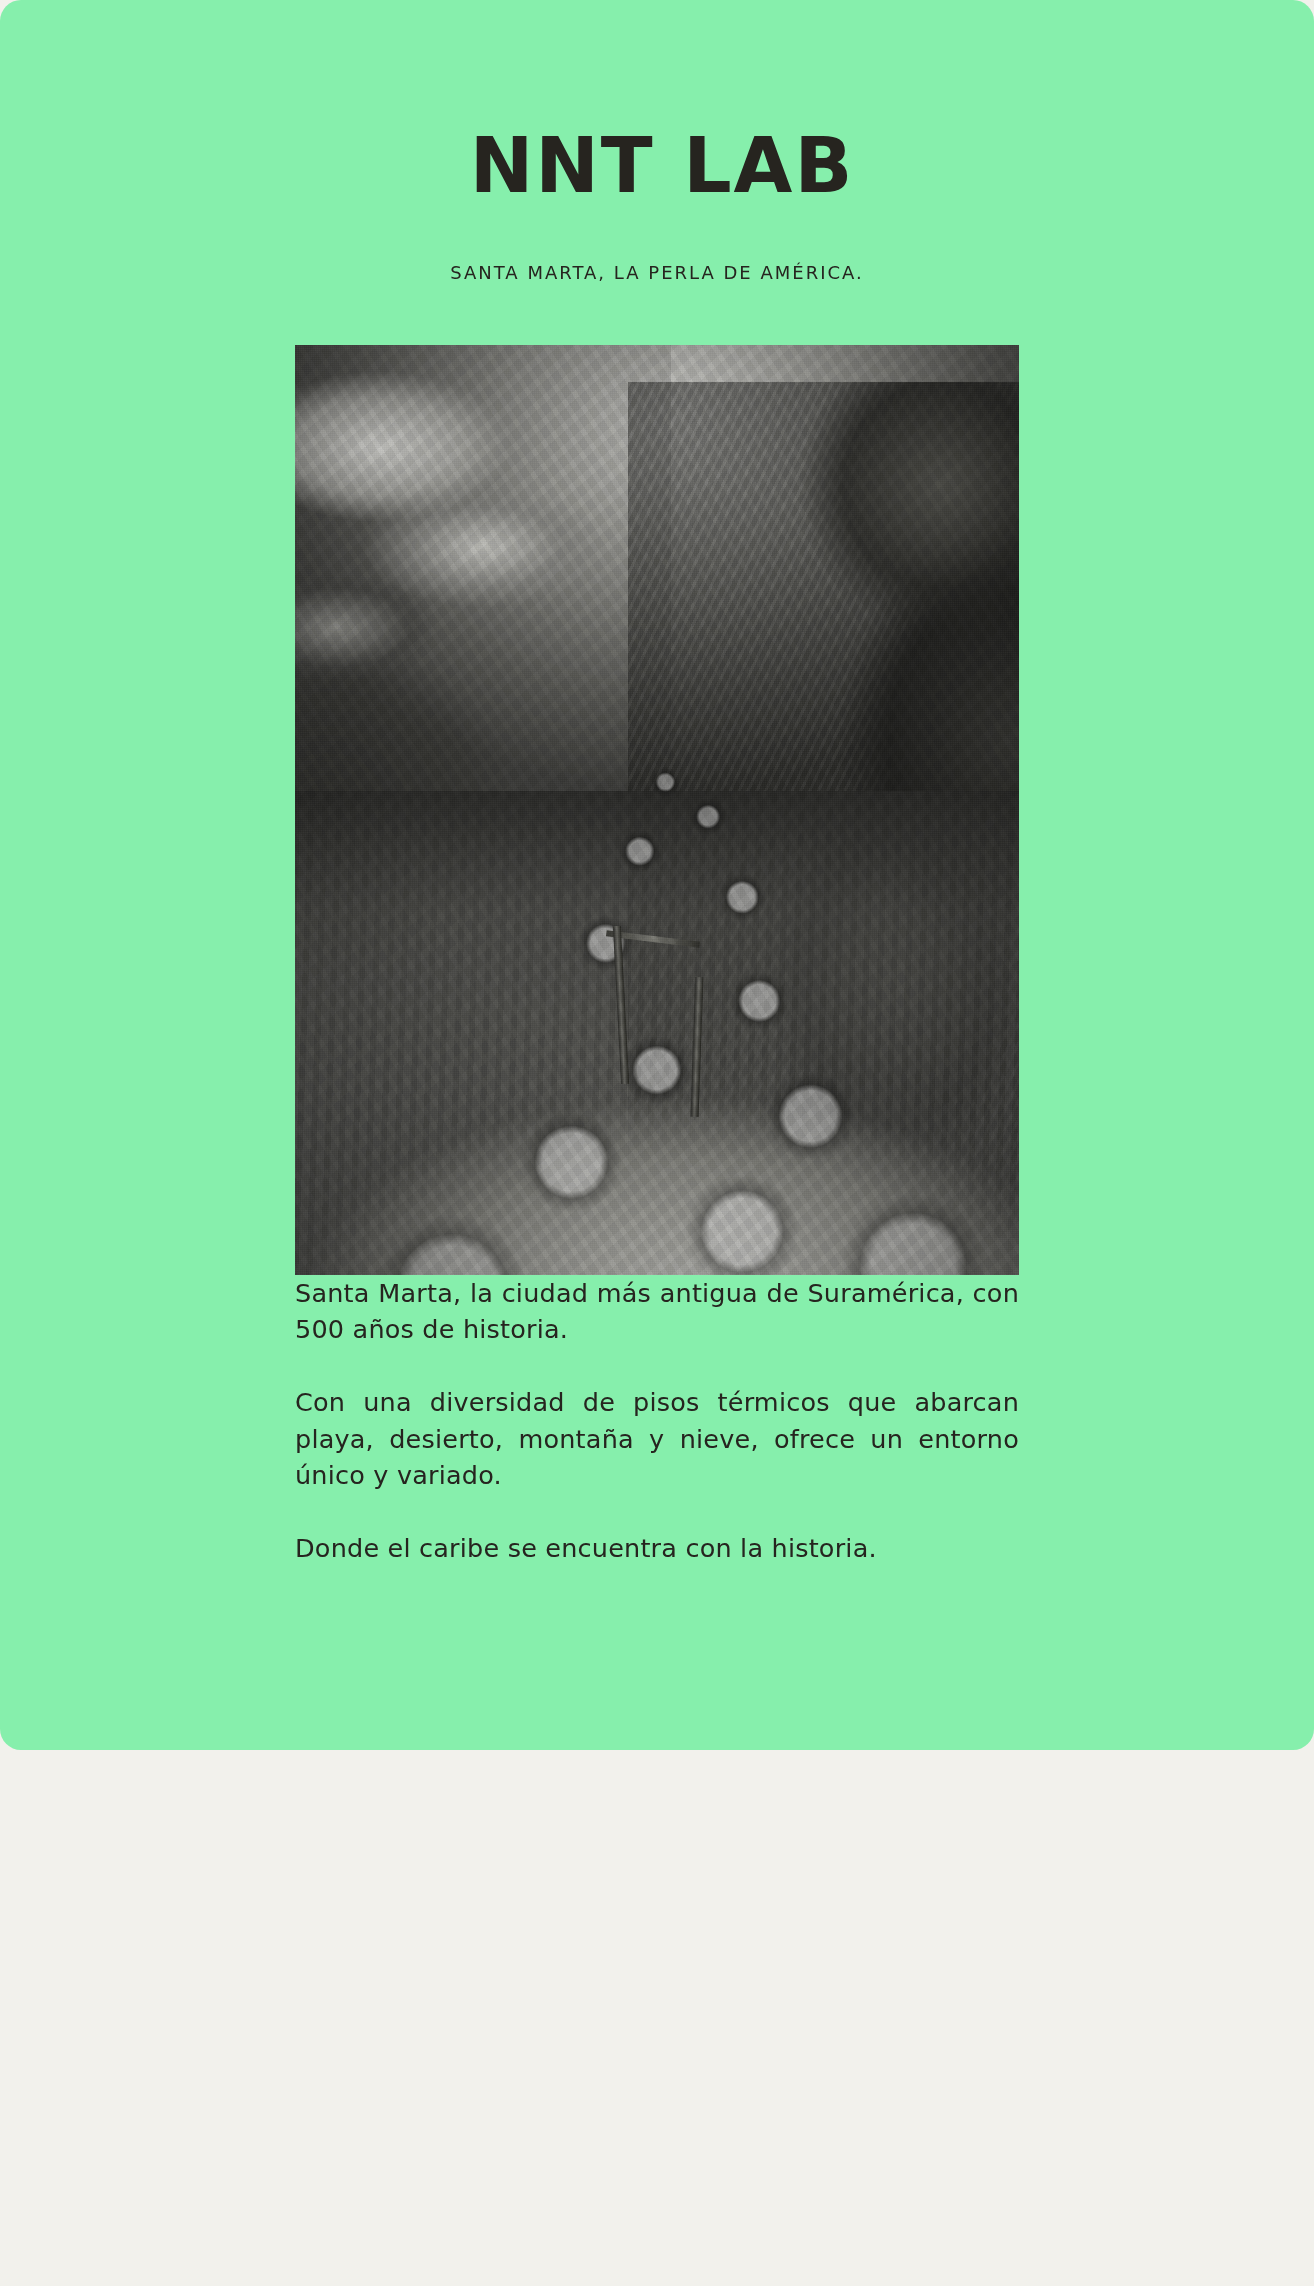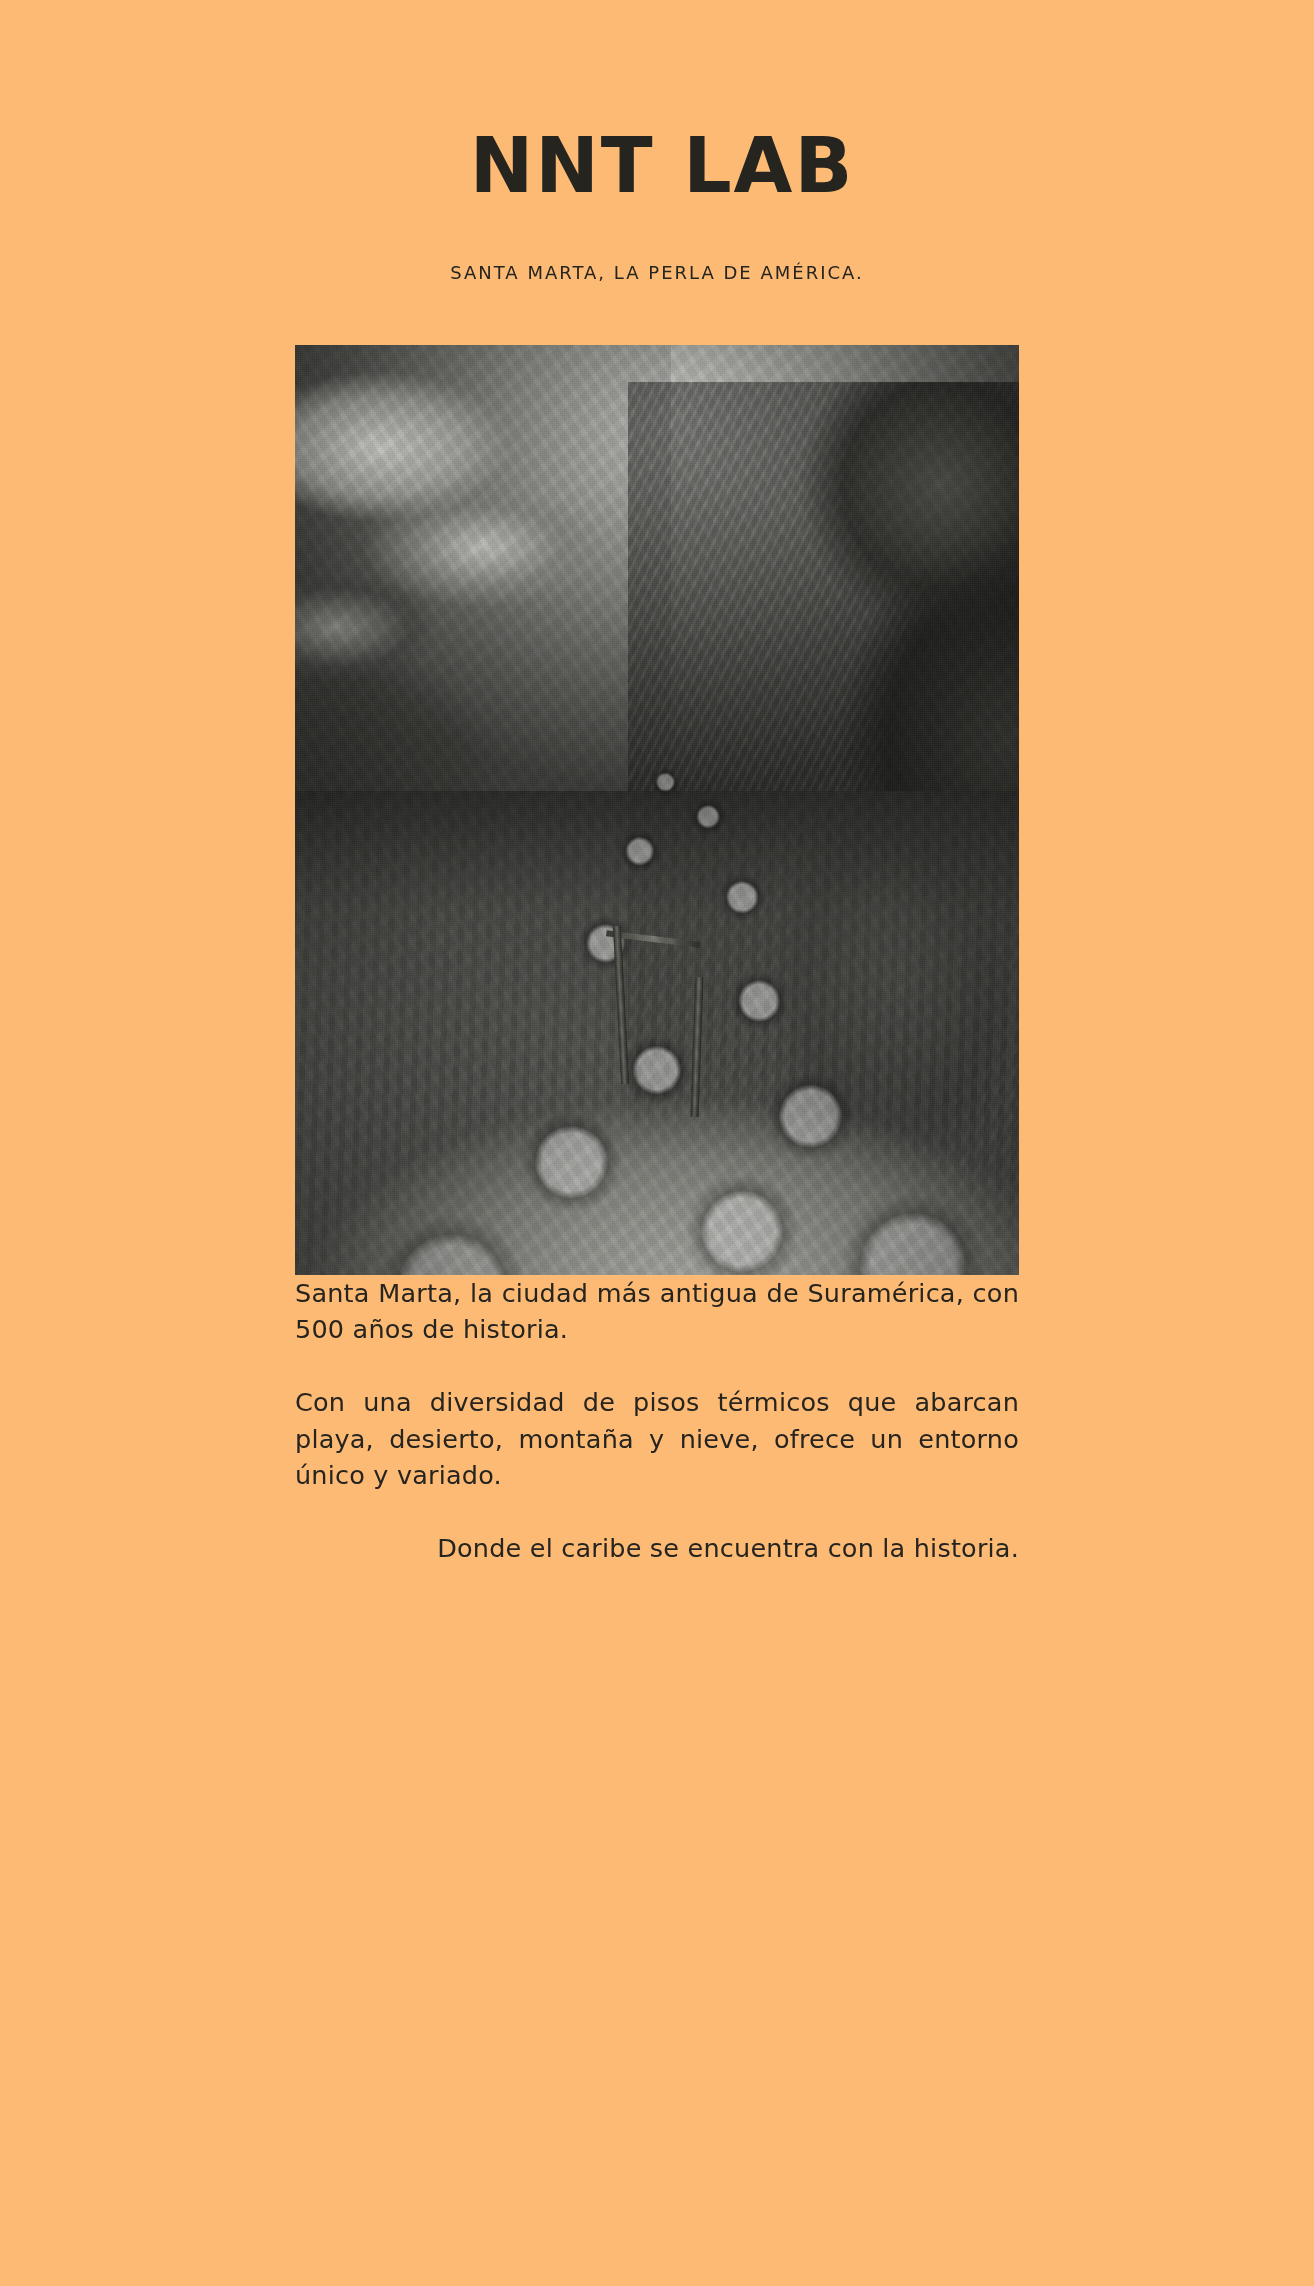--- a/index.html
+++ b/index.html
@@ -10,23 +10,24 @@
   body {
     width: 1314px;
     height: 2286px;
     font-family: "DejaVu Sans", sans-serif;
     color: #26241f;
     overflow: hidden;
   }
   .page {
     position: relative;
     width: 1314px;
-    height: 2286px;
-    background: #fdba74;
+    height: 1750px;
+    background: #86efac;
     box-sizing: border-box;
+    border-radius: 21px;
   }
   .content {
     width: 724px;
     margin: 0 auto;
     padding-top: 128px;
   }
   .title {
     font-family: "DejaVu Sans", sans-serif;
     font-weight: bold;
     font-size: 76px;
@@ -176,21 +177,21 @@
   .para {
     font-family: "DejaVu Sans", sans-serif;
     font-size: 25.5px;
     line-height: 1.42;
     color: #26241f;
     margin: 0 0 37px 0;
     text-align: justify;
     letter-spacing: 0.2px;
   }
   .para:last-child { margin-bottom: 0; text-align: left; }
-  .para.last-left { text-align: right; }
+  .para.last-left { text-align: left; }
 </style>
 </head>
 <body>
 
 <div class="page">
   <div class="content">
 
     <h1 class="title">NNT LAB</h1>
 
     <div class="subtitle">SANTA MARTA, LA PERLA DE AMÉRICA.</div>

